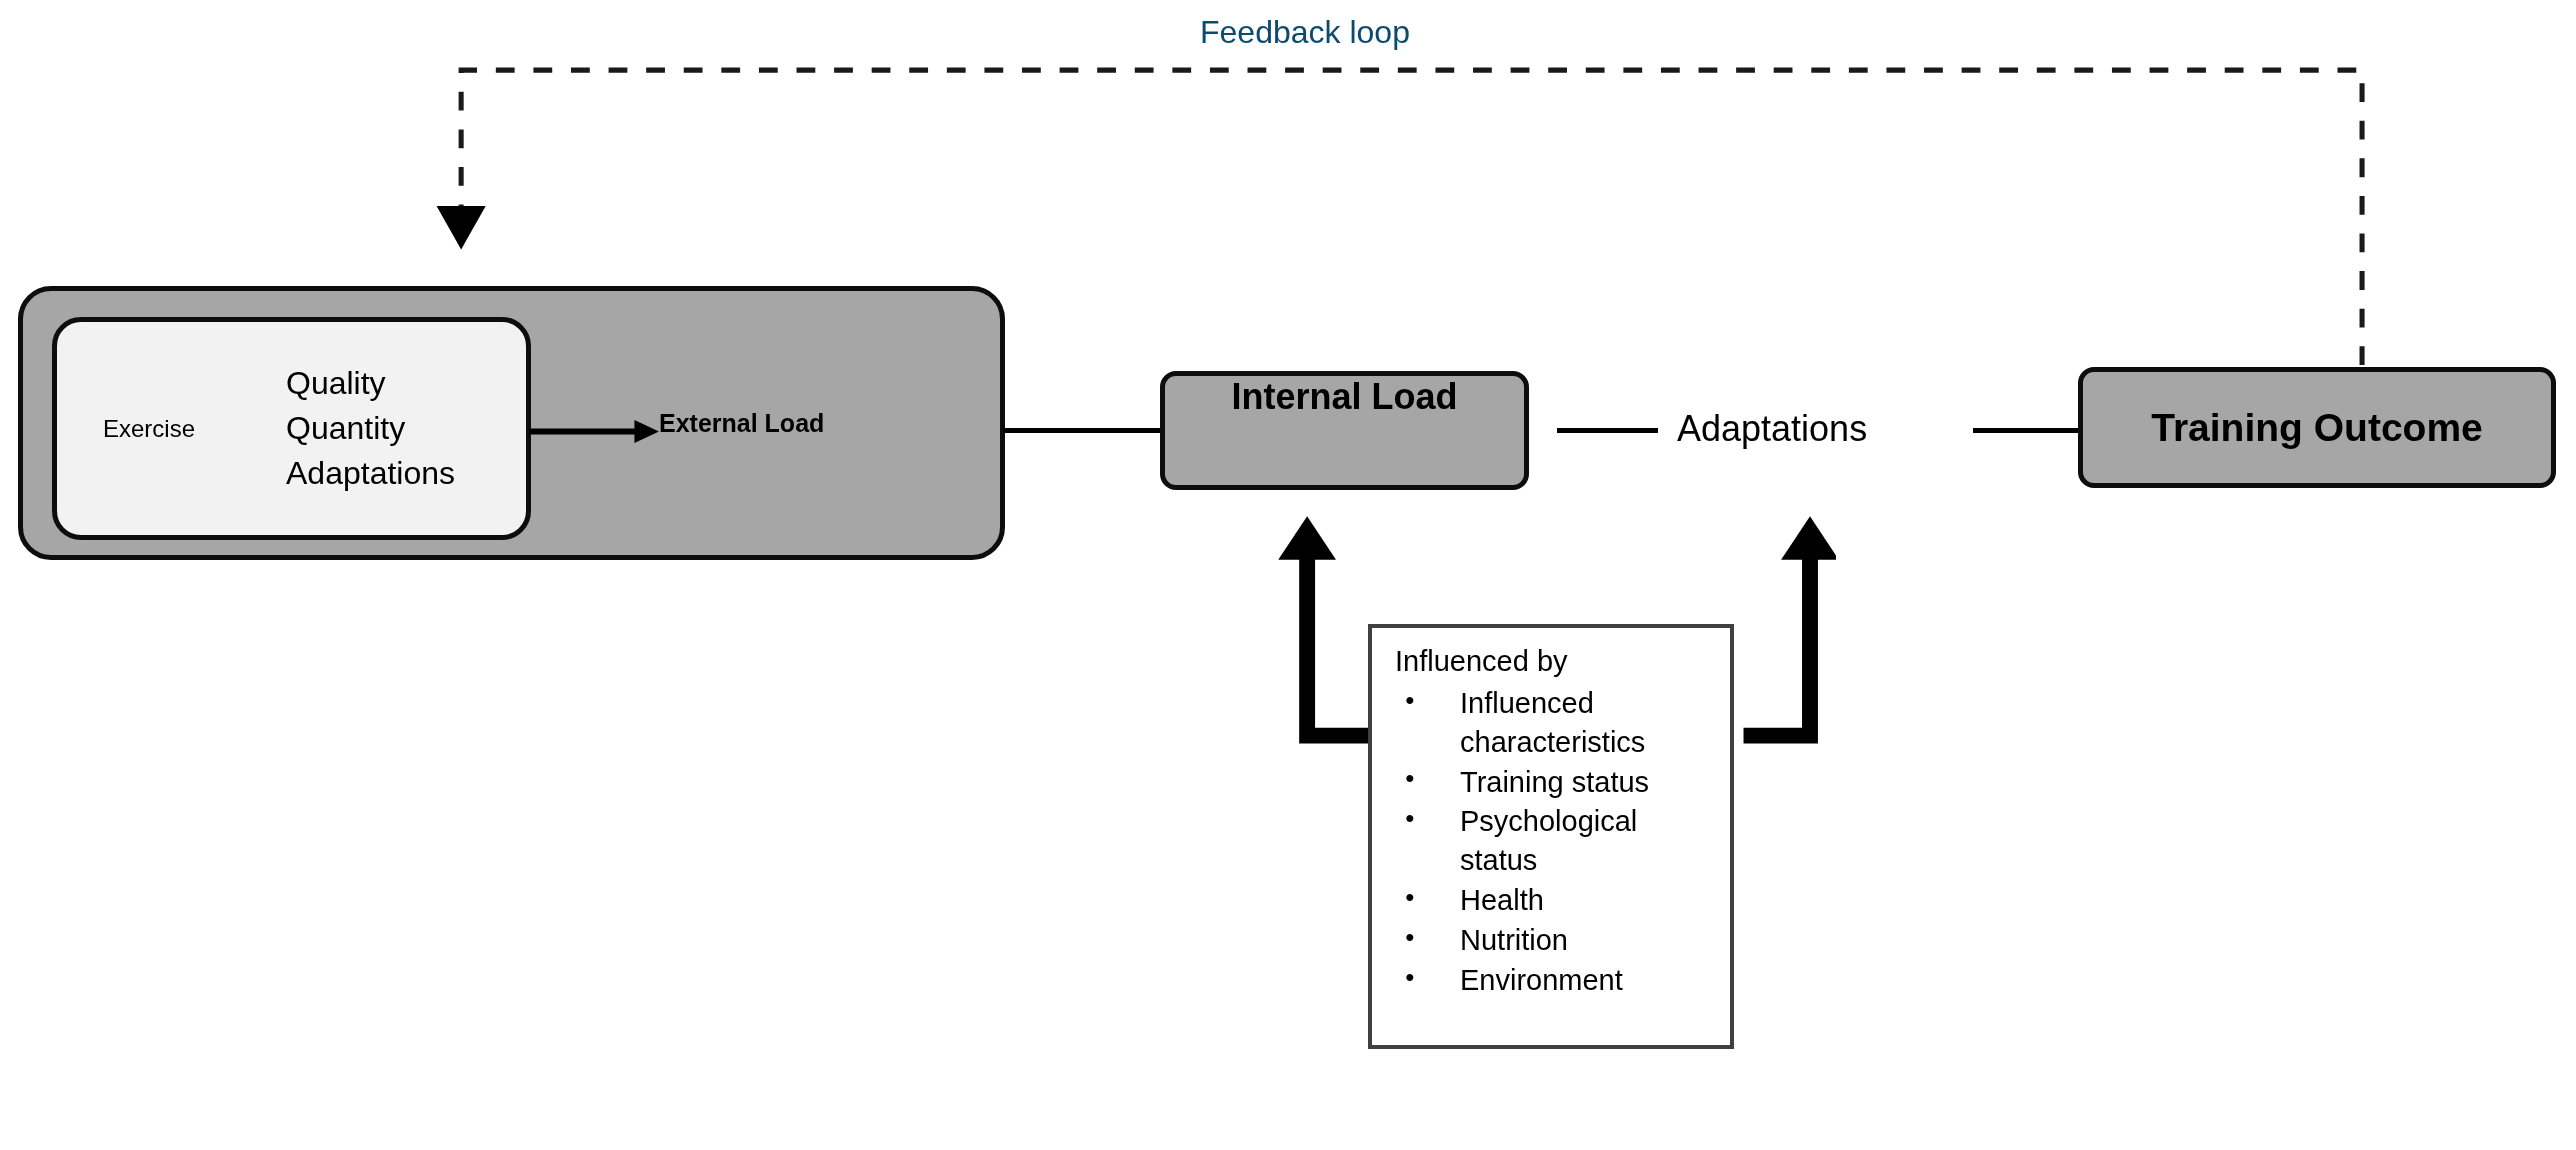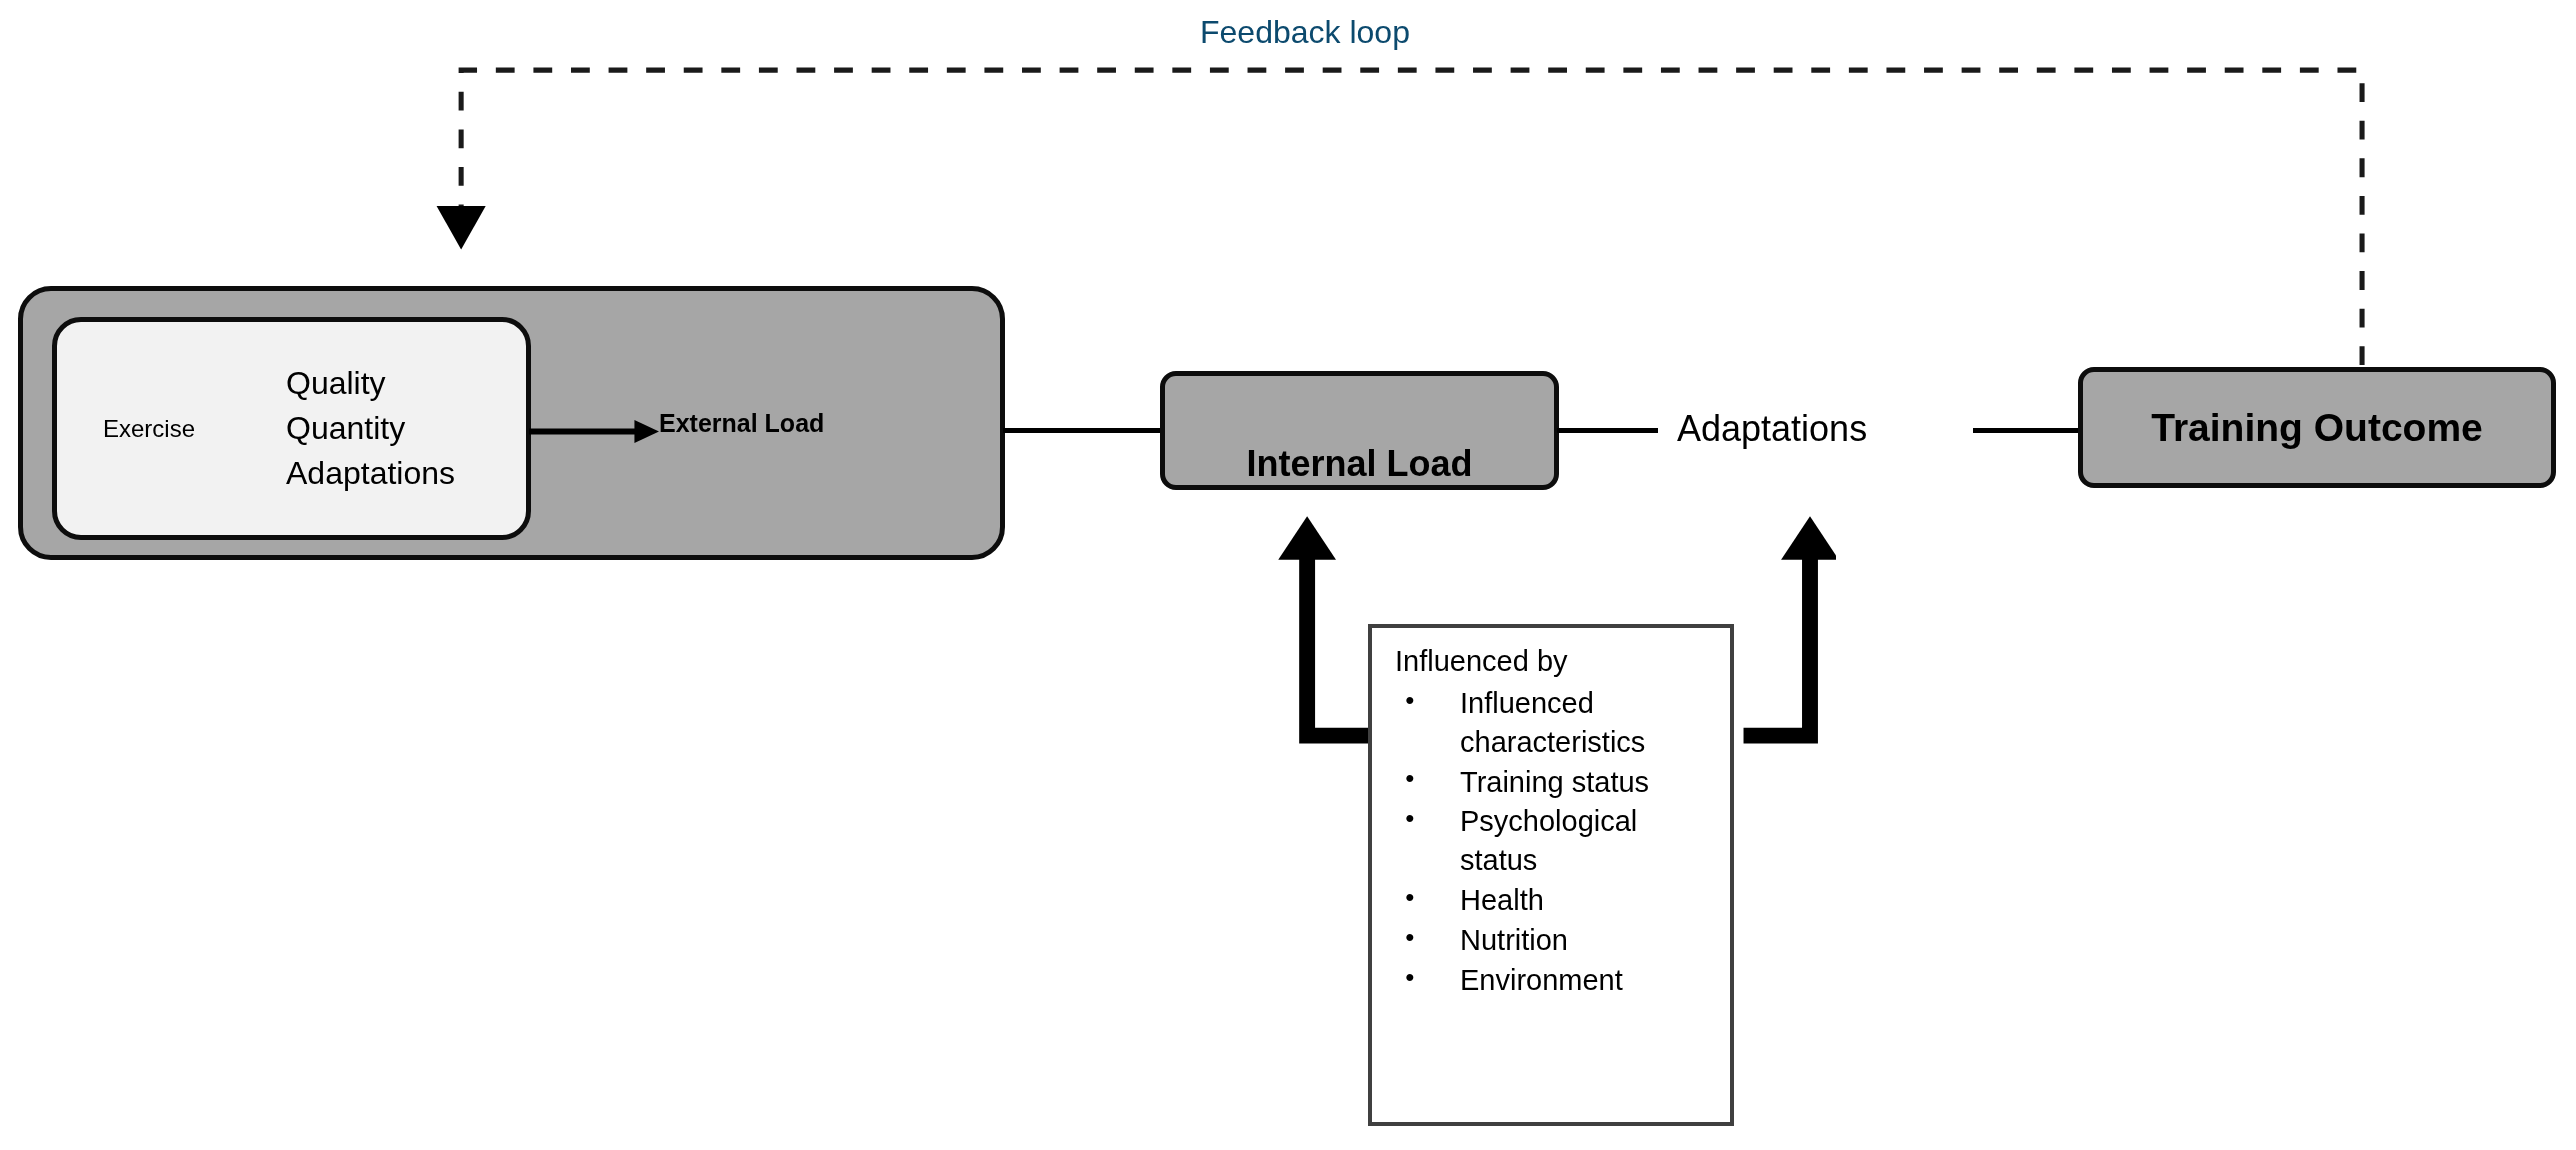--- a/index.html
+++ b/index.html
@@ -97,28 +97,28 @@
     font-size: 25px;
     font-weight: bold;
     white-space: nowrap;
   }
 
   
   #internal-load-box {
     position: absolute;
     left: 1160px;
     top: 371px;
-    width: 399px;
+    width: 369px;
     height: 119px;
     background: #a6a6a6;
     border: 5px solid #0d0d0d;
     border-radius: 16px;
     box-sizing: border-box;
     display: flex;
-    align-items: flex-end;
+    align-items: flex-start;
     justify-content: center;
   }
   #internal-load-title {
     font-size: 36px;
     font-weight: bold;
     white-space: nowrap;
   }
 
   
   #training-outcome-box {
@@ -158,21 +158,21 @@
     font-size: 36px;
     white-space: nowrap;
   }
 
   
   #influenced-by-box {
     position: absolute;
     left: 1368px;
     top: 624px;
     width: 366px;
-    height: 502px;
+    height: 425px;
     background: #ffffff;
     border: 4.3px solid #404040;
     box-sizing: border-box;
   }
   #influenced-by-title {
     position: absolute;
     left: 23px;
     top: 16.6px;
     font-size: 29px;
     white-space: nowrap;

